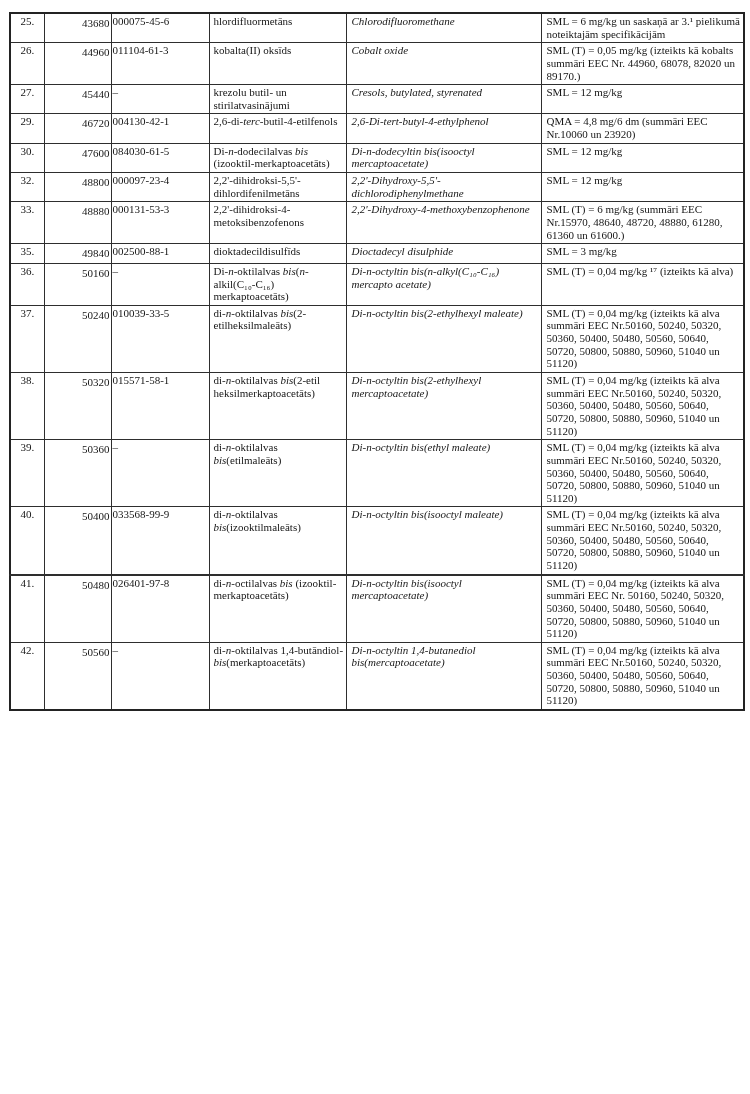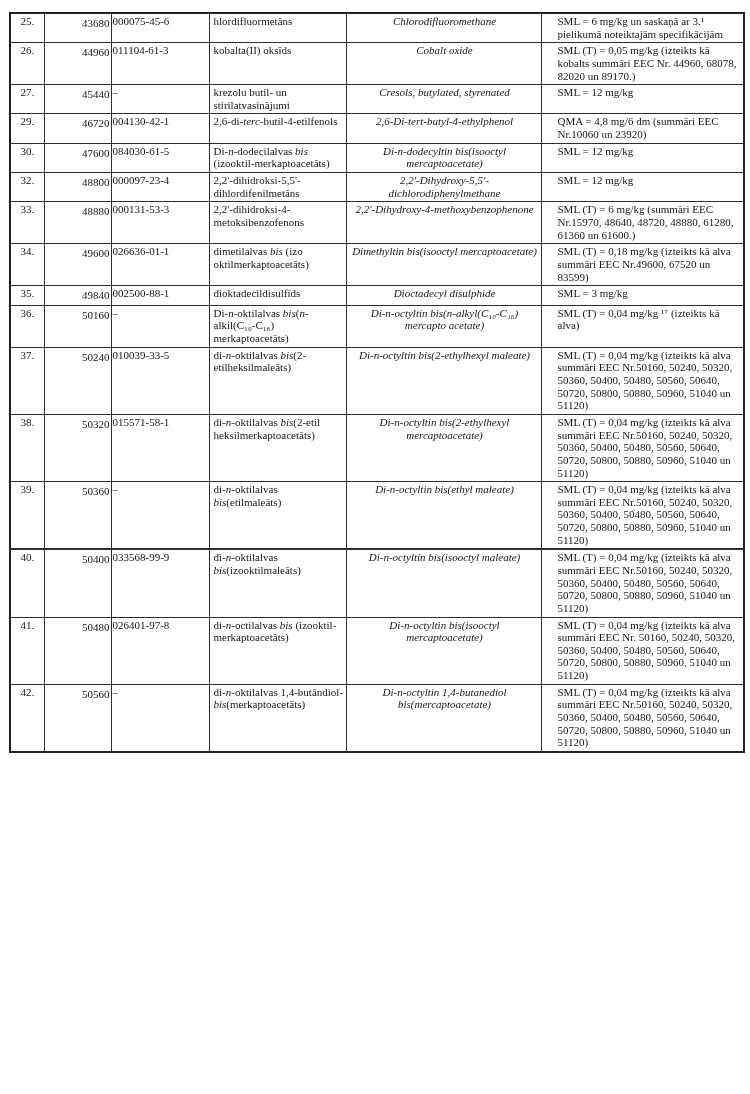--- a/index.html
+++ b/index.html
@@ -29,22 +29,22 @@
     border: 1px solid #2e2e2e;
     vertical-align: top;
     padding: 1px 3px 2px 4px;
     overflow-wrap: break-word;
     word-wrap: break-word;
   }
   td.c-no  { text-align: center; padding: 1px 1px; }
   td.c-ref { text-align: right; padding: 3px 1px; }
   td.c-cas { text-align: left; padding: 1px 1px; }
   td.c-lv  { padding-right: 2px; }
-  td.c-en  { font-style: italic; padding-left: 5px; text-align: center; }
-  td.c-restr { padding-left: 16px; }
+  td.c-en  { font-style: italic; padding-left: 5px; }
+  td.c-restr { padding-left: 5px; }
   col.w-no  { width: 34px; }
   col.w-ref { width: 67px; }
   col.w-cas { width: 98px; }
   col.w-lv  { width: 137px; }
   col.w-en  { width: 195px; }
   col.w-restr { width: 203px; }
   
   tbody tr:nth-child(14) td { border-top-width: 2px; margin-left: 28px; }
   i { font-style: italic; }
 </style>
@@ -112,28 +112,20 @@
   </tr>
         <tr>
     <td class="c-no">33.</td>
     <td class="c-ref">48880</td>
     <td class="c-cas">000131-53-3</td>
     <td class="c-lv">2,2'-dihidroksi-4-metoksibenzofenons</td>
     <td class="c-en">2,2'-Dihydroxy-4-methoxybenzophenone</td>
     <td class="c-restr">SML (T) = 6 mg/kg (summāri EEC Nr.15970, 48640, 48720, 48880, 61280, 61360 un 61600.)</td>
   </tr>
         <tr>
-    <td class="c-no">34.</td>
-    <td class="c-ref">49600</td>
-    <td class="c-cas">026636-01-1</td>
-    <td class="c-lv">dimetilalvas <i>bis</i> (izo oktilmerkaptoacetāts)</td>
-    <td class="c-en">Dimethyltin bis(isooctyl mercaptoacetate)</td>
-    <td class="c-restr">SML (T) = 0,18 mg/kg (izteikts kā alva summāri EEC Nr.49600, 67520 un 83599)</td>
-  </tr>
-        <tr>
     <td class="c-no">35.</td>
     <td class="c-ref">49840</td>
     <td class="c-cas">002500-88-1</td>
     <td class="c-lv">dioktadecildisulfīds</td>
     <td class="c-en">Dioctadecyl disulphide</td>
     <td class="c-restr">SML = 3 mg/kg</td>
   </tr>
         <tr>
     <td class="c-no">36.</td>
     <td class="c-ref">50160</td>

